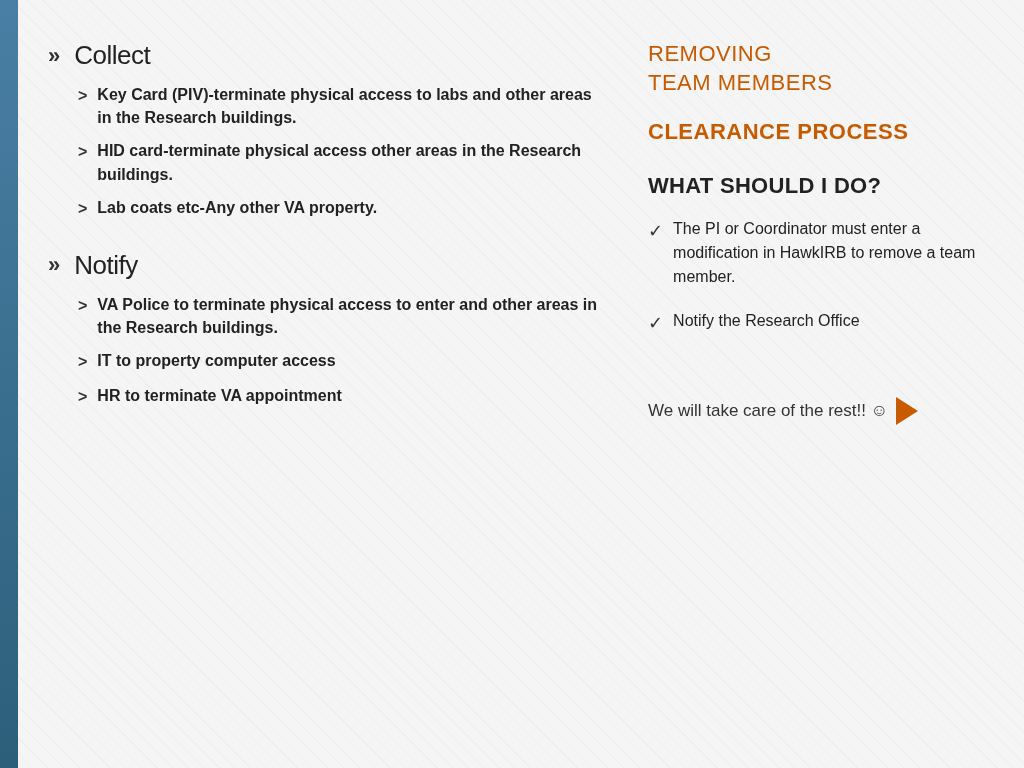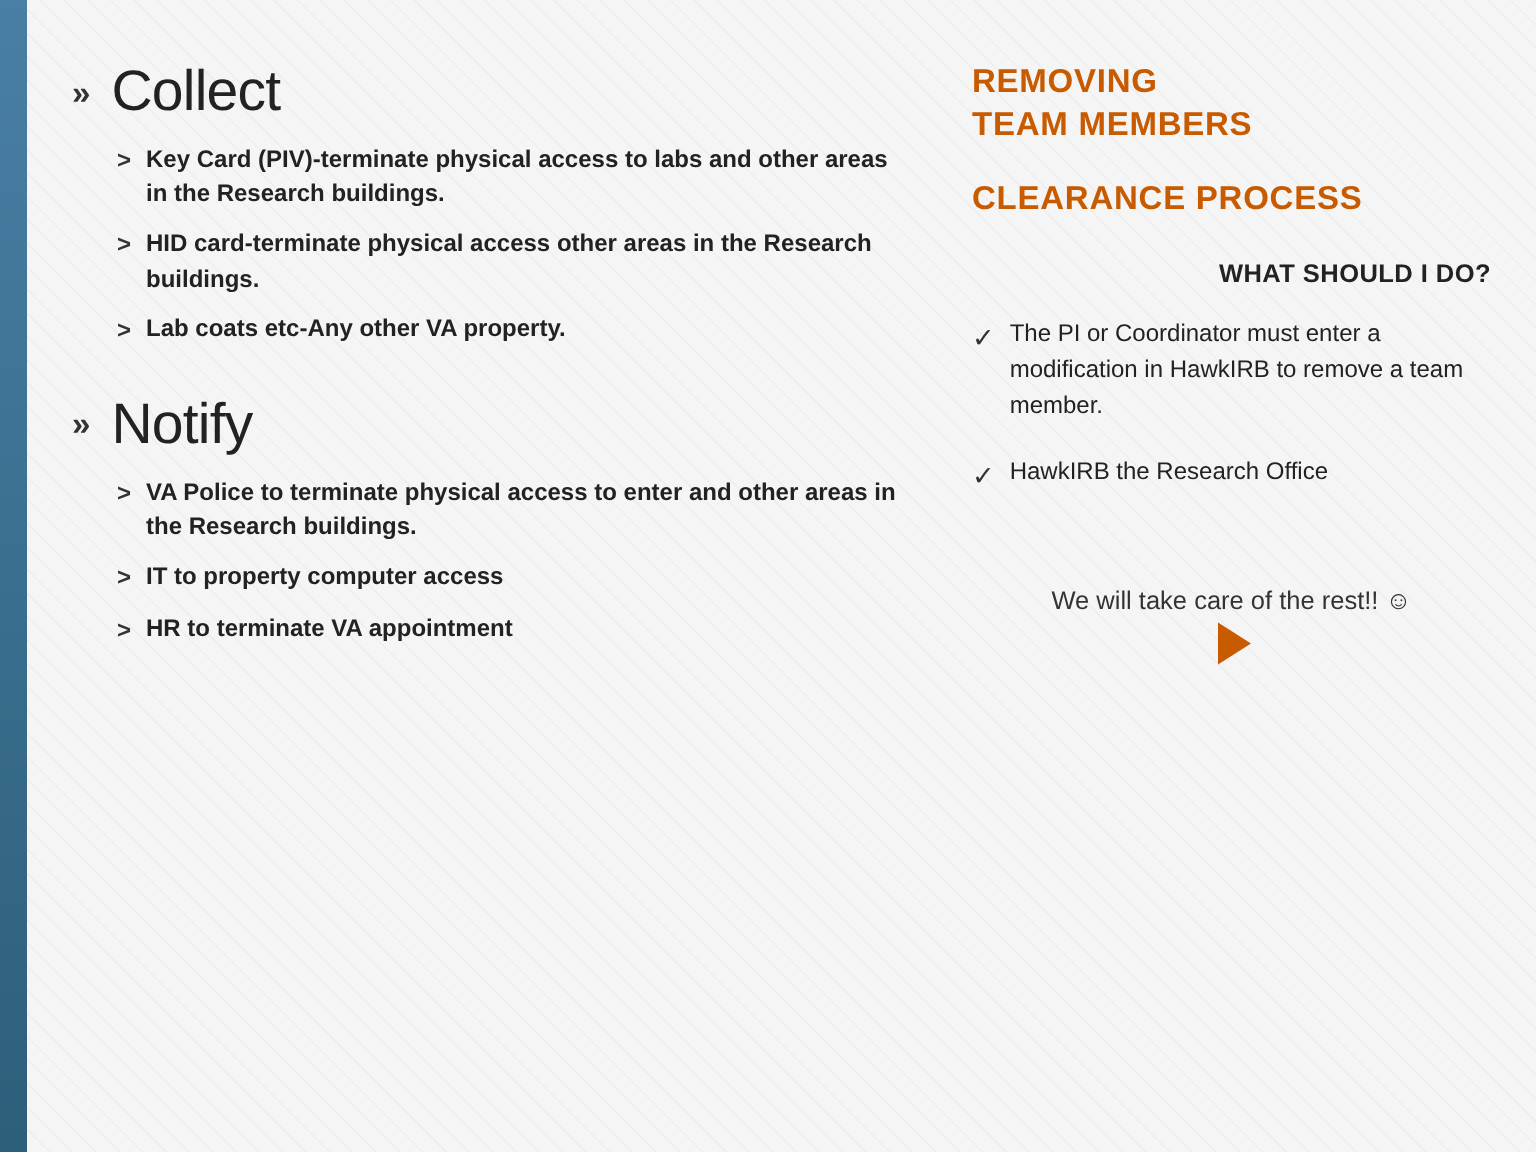--- a/index.html
+++ b/index.html
@@ -53,21 +53,21 @@
     }
 
     .chevron-icon {
       color: #333;
       font-size: 22px;
       font-weight: bold;
       margin-right: 4px;
     }
 
     .section-title {
-      font-size: 38px;
+      font-size: 26px;
       font-weight: 300;
       color: #222;
       letter-spacing: -0.5px;
     }
 
     .bullet-list {
       list-style: none;
       margin-left: 30px;
       margin-bottom: 30px;
     }
@@ -92,44 +92,43 @@
 
     .bullet-text {
       flex: 1;
       font-weight: bold;
     }
 
     
     .removing-title {
       color: #c85a00;
       font-size: 22px;
-      font-weight: 700;
+      font-weight: 400;
       line-height: 1.3;
       margin-bottom: 16px;
       text-transform: uppercase;
       letter-spacing: 0.5px;
     }
 
     .clearance-title {
       color: #c85a00;
       font-size: 22px;
       font-weight: 700;
       text-transform: uppercase;
       letter-spacing: 0.5px;
       margin-bottom: 28px;
       margin-top: 22px;
     }
 
     .what-should {
-      font-size: 17px;
+      font-size: 22px;
       font-weight: 600;
       color: #222;
       margin-bottom: 18px;
       letter-spacing: 0.3px;
-      text-align: right;
     }
 
     .check-list {
       list-style: none;
       margin-bottom: 20px;
     }
 
     .check-list li {
       display: flex;
       align-items: flex-start;
@@ -151,21 +150,20 @@
       flex: 1;
     }
 
     .footer-text {
       margin-top: 60px;
       font-size: 17px;
       color: #333;
       display: flex;
       align-items: center;
       gap: 4px;
-      flex-direction: column;
     }
 
     .footer-arrow {
       display: inline-block;
       width: 0;
       height: 0;
       border-top: 14px solid transparent;
       border-bottom: 14px solid transparent;
       border-left: 22px solid #c85a00;
       margin-left: 4px;
@@ -239,21 +237,21 @@
 
     <div class="what-should">WHAT SHOULD I DO?</div>
 
     <ul class="check-list">
       <li>
         <span class="check-icon">✓</span>
         <span class="check-text">The PI or Coordinator must enter a modification in HawkIRB to remove a team member.</span>
       </li>
       <li>
         <span class="check-icon">✓</span>
-        <span class="check-text">HawkIRB the Research Office</span>
+        <span class="check-text">Notify the Research Office</span>
       </li>
     </ul>
 
     <div class="footer-text">
       <span>We will take care of the rest!! ☺</span>
       <span class="footer-arrow"></span>
     </div>
 
   </div>
 

